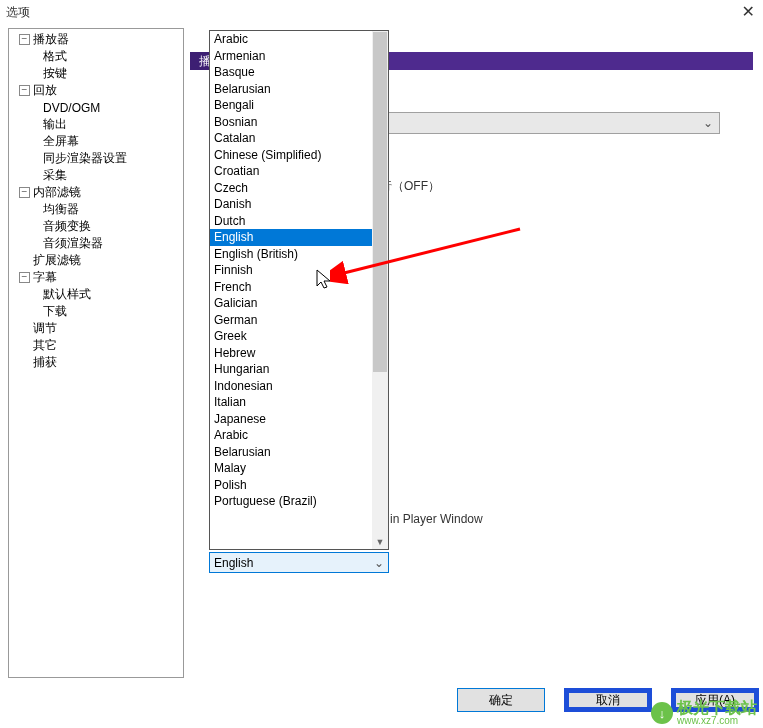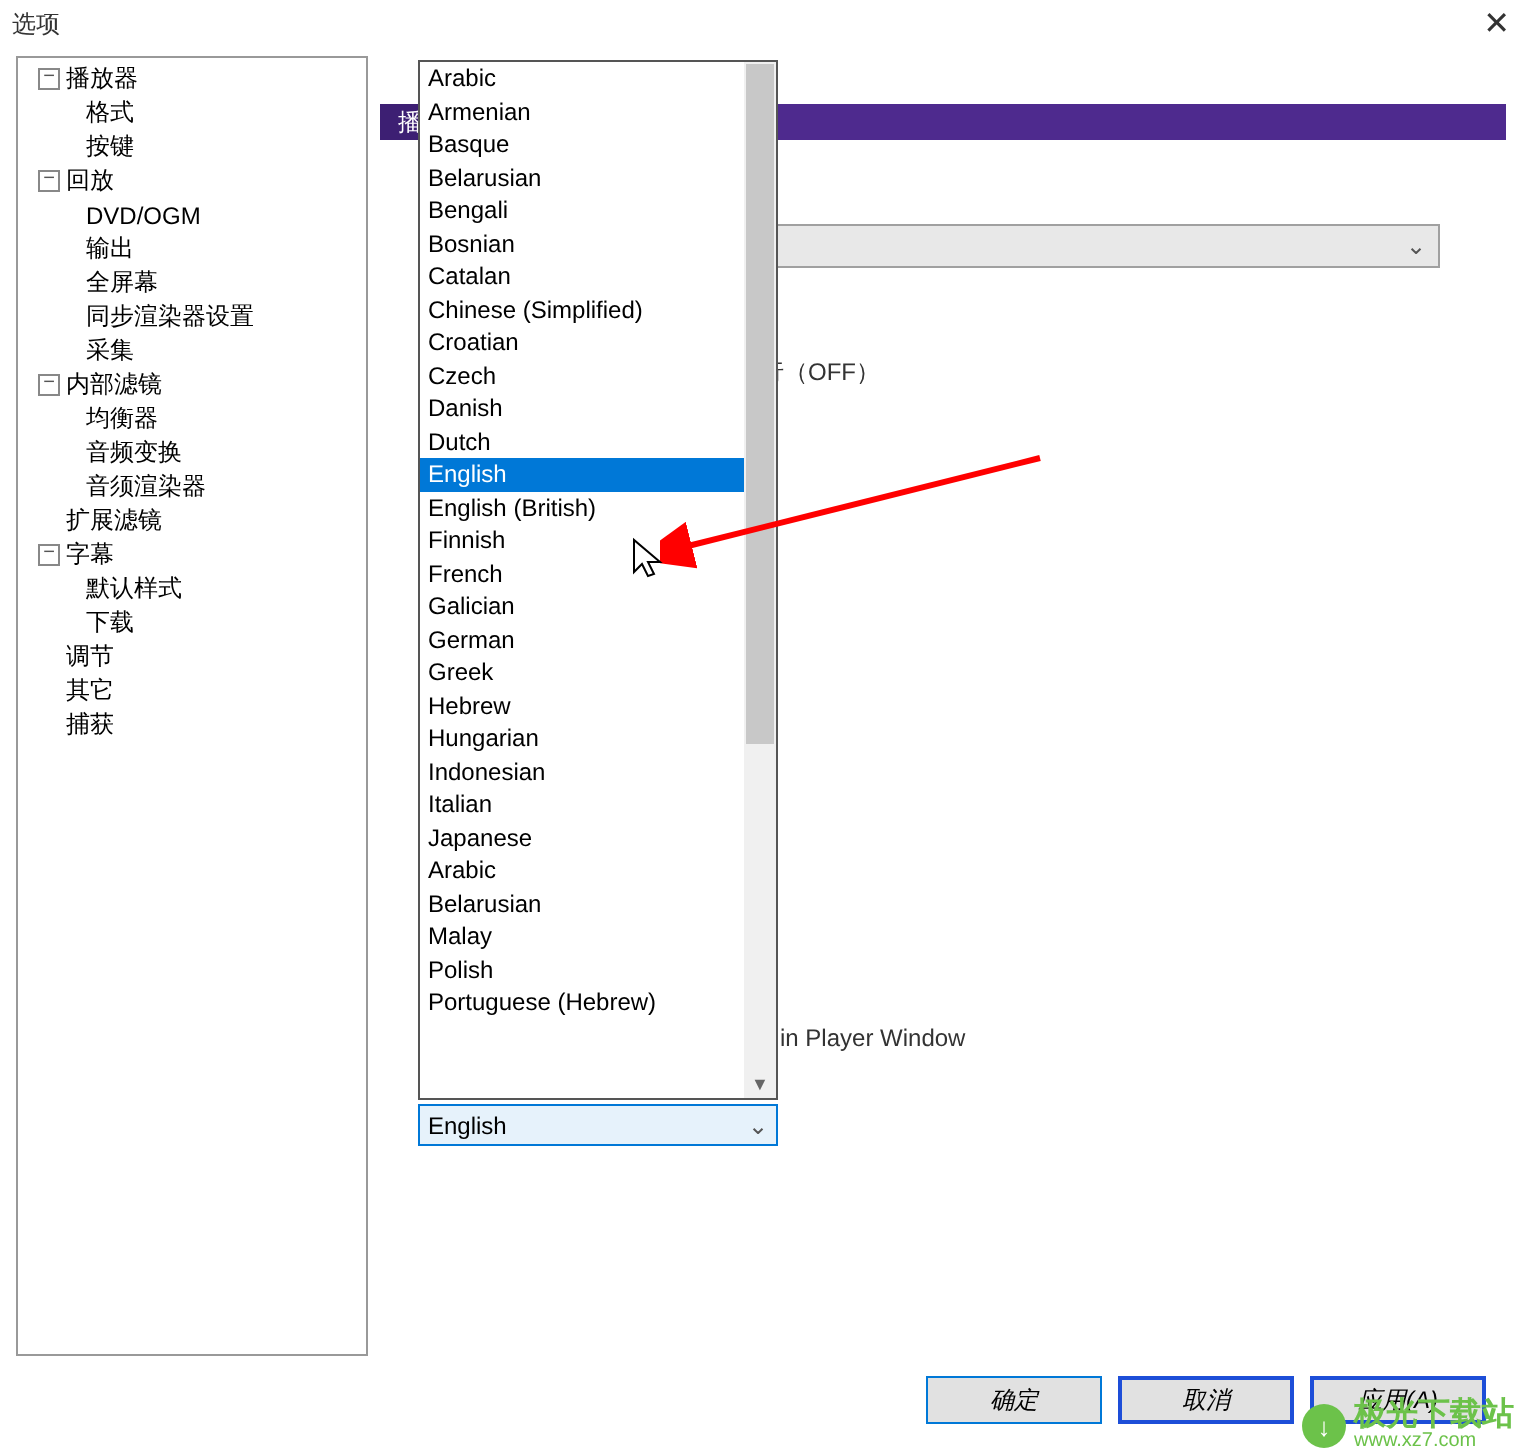--- a/index.html
+++ b/index.html
@@ -28,22 +28,22 @@
 .dropdown-scroll { position: absolute; right: 0; top: 0; width: 16px; bottom: 0; background: #f0f0f0; }
 .scroll-thumb { position: absolute; top: 1px; left: 1px; right: 1px; height: 340px; background: #c8c8c8; }
 .scroll-arrow { position: absolute; left: 0; right: 0; height: 15px; background: #f0f0f0; display: flex; align-items: center; justify-content: center; color: #666; font-size: 9px; }
 .scroll-arrow.down { bottom: 0; }
 .lang-item { height: 16.5px; padding: 0 4px; display: flex; align-items: center; cursor: pointer; white-space: nowrap; }
 .lang-item.selected { background: #0078d7; color: #fff; }
 
 .combo-selected { position: absolute; left: 209px; top: 528px; width: 180px; height: 21px; border: 1px solid #0078d7; background: #e6f2fb; display: flex; align-items: center; padding: 0 4px; z-index: 9; }
 .combo-selected .chev { margin-left: auto; }
 
-.buttons { position: absolute; bottom: 16px; right: 20px; display: flex; gap: 8px; font-style: italic; }
-.btn { width: 88px; height: 24px; border: 2px solid #1d4ed8; background: #e1e1e1; display: flex; align-items: center; justify-content: center; cursor: pointer; }
+.buttons { position: absolute; bottom: 16px; right: 4px; display: flex; gap: 19px; }
+.btn { width: 88px; height: 24px; border: 5px solid #1d4ed8; background: #e1e1e1; display: flex; align-items: center; justify-content: center; cursor: pointer; }
 .btn.default { border: 1px solid #0078d7; }
 
 .cursor { position: absolute; left: 315px; top: 244px; z-index: 30; pointer-events: none; }
 .arrow-line { position: absolute; left: 330px; top: 200px; width: 200px; height: 120px; z-index: 25; pointer-events: none; }
 .watermark { position: absolute; right: 6px; bottom: 2px; z-index: 40; display: flex; align-items: center; gap: 4px; }
 .wm-circle { width: 22px; height: 22px; border-radius: 50%; background: #6cc24a; display: flex; align-items: center; justify-content: center; color: #fff; font-size: 13px; font-weight: bold; }
 .wm-text { display: flex; flex-direction: column; line-height: 1; }
 .wm-cn { color: #6cc24a; font-size: 16px; font-weight: bold; }
 .wm-url { color: #6cc24a; font-size: 10px; }
 </style>
@@ -201,21 +201,21 @@
         <div class="lang-item">Greek</div>
         <div class="lang-item">Hebrew</div>
         <div class="lang-item">Hungarian</div>
         <div class="lang-item">Indonesian</div>
         <div class="lang-item">Italian</div>
         <div class="lang-item">Japanese</div>
         <div class="lang-item">Arabic</div>
         <div class="lang-item">Belarusian</div>
         <div class="lang-item">Malay</div>
         <div class="lang-item">Polish</div>
-        <div class="lang-item">Portuguese (Hebrew)</div>
+        <div class="lang-item">Portuguese (Brazil)</div>
       </div>
     <div class="dropdown-scroll">
       <div class="scroll-thumb"></div>
       <div class="scroll-arrow down">▼</div>
     </div>
   </div>
 
   <div class="combo-selected">
     <span>English</span>
     <span class="chev">⌄</span>

